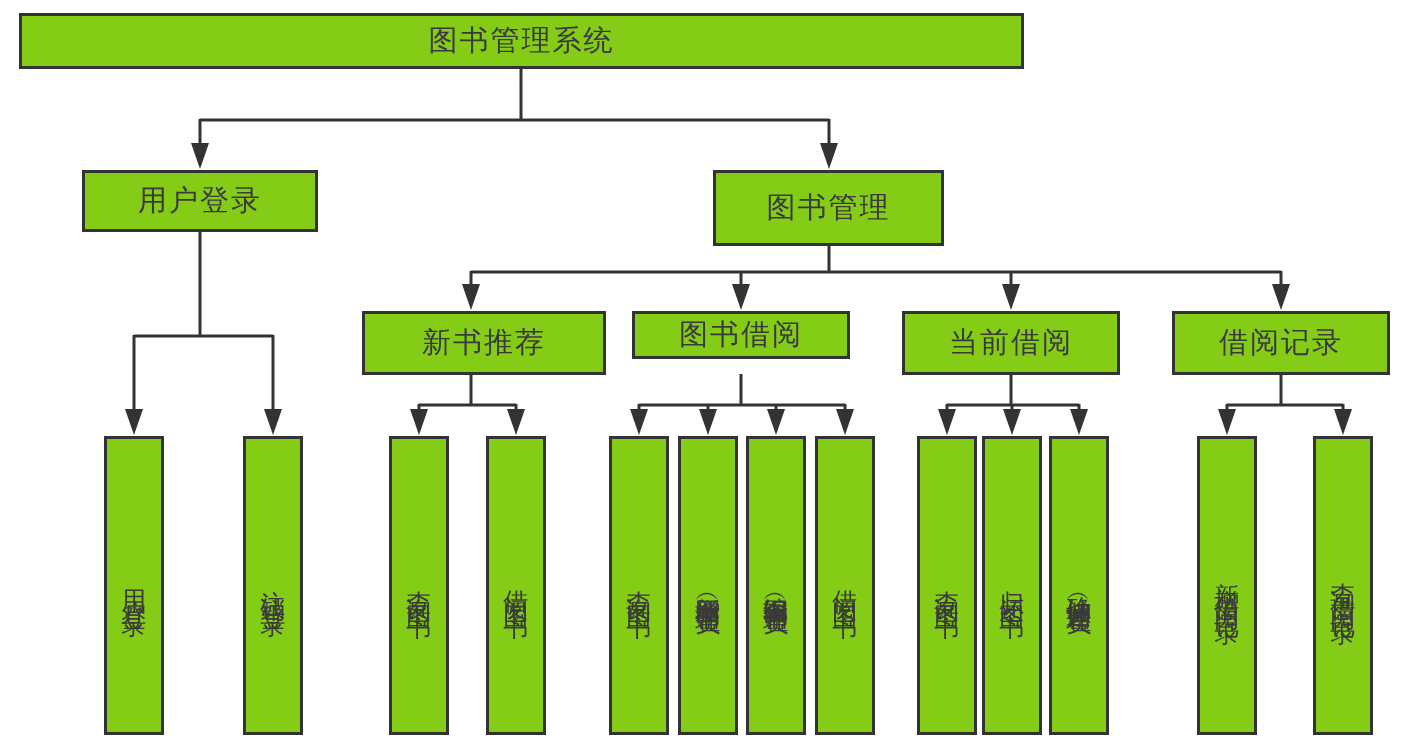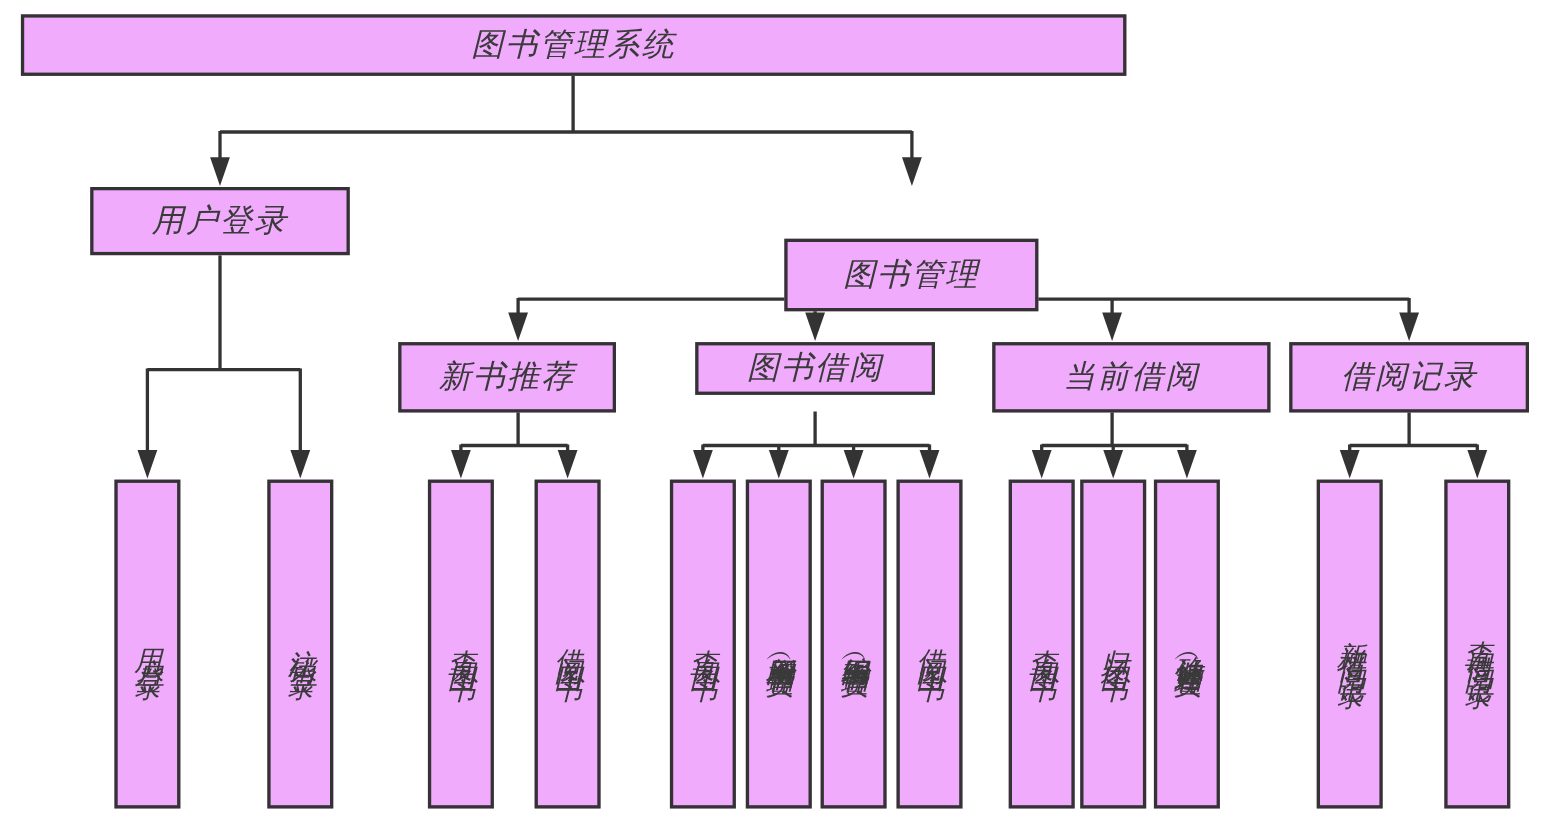--- a/index.html
+++ b/index.html
@@ -18,26 +18,25 @@
     position: absolute;
     left: 0; top: 0;
     width: 1405px; height: 747px;
   }
   svg.connectors path { stroke: var(--line, #333333); stroke-width: 3; fill: none; }
   svg.connectors polygon { fill: var(--line, #333333); stroke: none; }
 
   .node {
     position: absolute;
     border: 3px solid var(--line, #333333);
-    background: #f0abfc;
+    background: #84cc16;
     display: flex;
     align-items: center;
     justify-content: center;
     color: var(--text, #333333);
-    font-style: italic;
   }
   .h-node { font-size: 29px; letter-spacing: 2px; white-space: nowrap; }
 
   .leaf span {
     display: block;
     writing-mode: vertical-rl;
     text-orientation: mixed;
     font-size: 25px;
     line-height: 1.05;
     letter-spacing: 8px;
@@ -94,25 +93,25 @@
     <polygon points="1070,409 1088,409 1079,435"></polygon>
 
     <path d="M1281,374 V405 M1227,405 H1343 M1227,404 V412 M1343,404 V412"></path>
     <polygon points="1218,409 1236,409 1227,435"></polygon>
     <polygon points="1334,409 1352,409 1343,435"></polygon>
   </svg>
 
   <div class="node h-node" style="left:19px; top:13px; width:1005px; height:56px;">图书管理系统</div>
 
   <div class="node h-node" style="left:82px; top:170px; width:236px; height:62px;">用户登录</div>
-  <div class="node h-node" style="left:713px; top:170px; width:231px; height:66px;margin-top:47px;">图书管理</div>
+  <div class="node h-node" style="left:713px; top:170px; width:231px; height:76px;">图书管理</div>
 
-  <div class="node h-node" style="left:362px; top:311px; width:198px; height:64px;">新书推荐</div>
+  <div class="node h-node" style="left:362px; top:311px; width:244px; height:64px;">新书推荐</div>
   <div class="node h-node" style="left:632px; top:311px; width:218px; height:48px;">图书借阅</div>
-  <div class="node h-node" style="left:902px; top:311px; width:253px; height:64px;">当前借阅</div>
+  <div class="node h-node" style="left:902px; top:311px; width:218px; height:64px;">当前借阅</div>
   <div class="node h-node" style="left:1172px; top:311px; width:218px; height:64px;">借阅记录</div>
 
   <div class="node leaf" style="left:104px; top:436px; width:60px; height:299px;">
       <span>用户登录</span>
     </div>
   <div class="node leaf" style="left:243px; top:436px; width:60px; height:299px;">
       <span>注销登录</span>
     </div>
 
   <div class="node leaf" style="left:389px; top:436px; width:60px; height:299px;">

